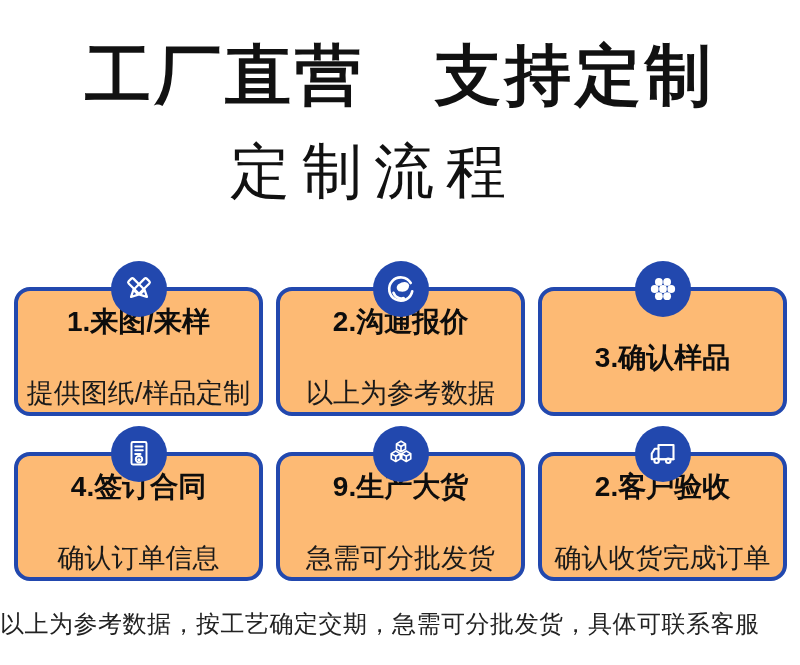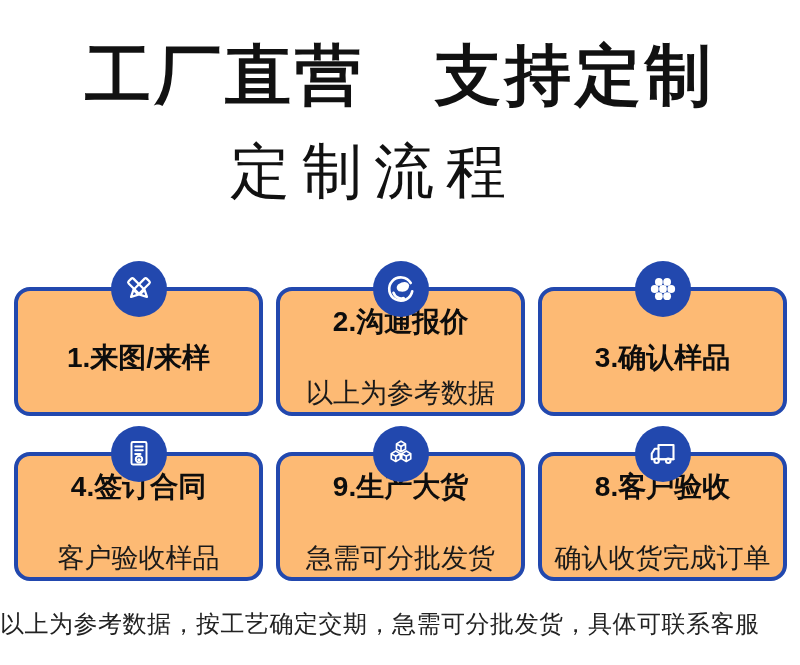--- a/index.html
+++ b/index.html
@@ -64,20 +64,21 @@
             <path d="M19.5 30 L24 39 L28.5 30"></path>
           </g>
           <g transform="rotate(-45 24 24)">
             <rect x="19.5" y="7" width="9" height="23" rx="2"></rect>
             <path d="M19.5 30 L24 39 L28.5 30"></path>
           </g>
         </g>
       </svg>
     </div>
     <div class="card-title">1.来图/来样</div>
+    <div class="card-desc">提供图纸/样品定制</div>
   </div>
 
   <div class="card">
     <div class="badge">
       <svg viewBox="0 0 48 48">
         <g fill="none" stroke="#fff" stroke-width="3.5" stroke-linecap="round">
           <path d="M39 27 a15.5 15.5 0 1 1 -2 -11"></path>
           <path d="M14 29 q3 8 12 8"></path>
         </g>
         <path d="M20 18 q11 -7 15 1 q-1 11 -14 8 q-5 -4 -1 -9 z" fill="#fff"></path>
@@ -116,21 +117,21 @@
           <rect x="14" y="8" width="20" height="30" rx="2"></rect>
           <path d="M19 14 h10"></path>
           <path d="M19 19 h10"></path>
           <path d="M19 24 h7"></path>
           <circle cx="24" cy="31" r="4.3"></circle>
         </g>
         <path d="M24 28.4 l1 1.9 2.1 .3 -1.5 1.5 .35 2.1 -1.95 -1 -1.95 1 .35 -2.1 -1.5 -1.5 2.1 -.3 z" fill="#fff"></path>
       </svg>
     </div>
     <div class="card-title">4.签订合同</div>
-    <div class="card-desc">客户验收样品</div>
+    <div class="card-desc">确认订单信息</div>
   </div>
 
   <div class="card">
     <div class="badge">
       <svg viewBox="0 0 48 48">
         <g fill="none" stroke="#fff" stroke-width="2.2" stroke-linejoin="round">
           <path d="M24 7 L30 10.5 L30 17.5 L24 21 L18 17.5 L18 10.5 Z M30 10.5 L24 14 L18 10.5 M24 14 L24 21"></path>
           <path d="M17 20 L23 23.5 L23 30.5 L17 34 L11 30.5 L11 23.5 Z M23 23.5 L17 27 L11 23.5 M17 27 L17 34"></path>
           <path d="M31 20 L37 23.5 L37 30.5 L31 34 L25 30.5 L25 23.5 Z M37 23.5 L31 27 L25 23.5 M31 27 L31 34"></path>
         </g>
@@ -146,19 +147,19 @@
         <g fill="none" stroke="#fff" stroke-width="2.8" stroke-linejoin="round" stroke-linecap="round">
           <rect x="18" y="12" width="20" height="19"></rect>
           <path d="M18 17 h-5 l-4 6.5 v7.5 h3"></path>
           <circle cx="15.5" cy="33" r="3"></circle>
           <circle cx="31" cy="33" r="3"></circle>
           <path d="M19 31 h8.5"></path>
           <path d="M34.5 31 h3.5"></path>
         </g>
       </svg>
     </div>
-    <div class="card-title">8.客户验收</div>
+    <div class="card-title">2.客户验收</div>
     <div class="card-desc">确认收货完成订单</div>
   </div>
 
 </div>
 
 <div class="footer-note">以上为参考数据，按工艺确定交期，急需可分批发货，具体可联系客服</div>
 
 </body></html>

